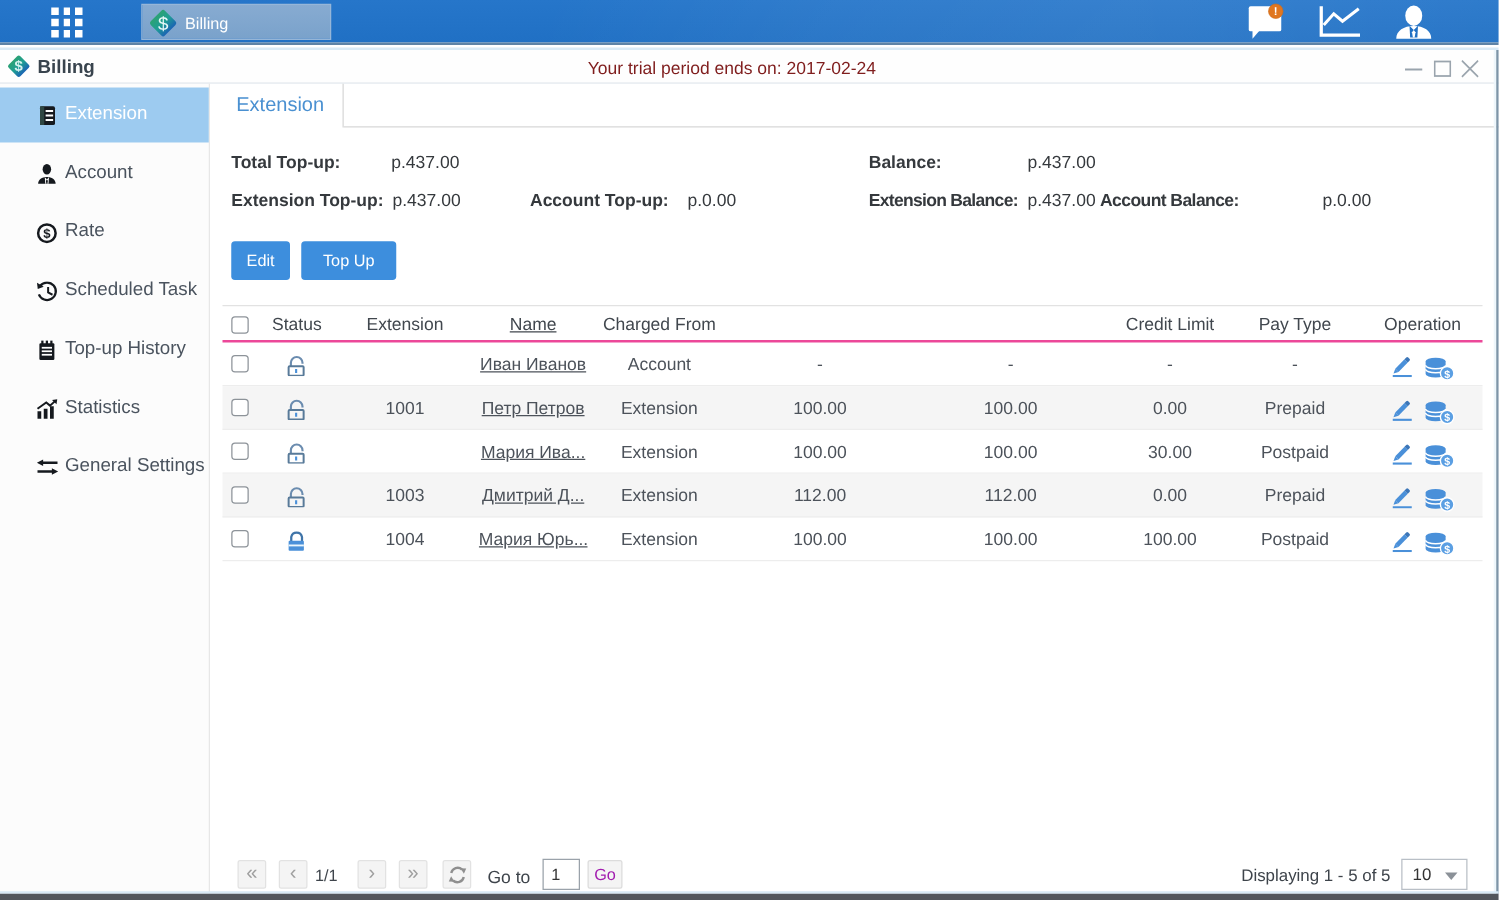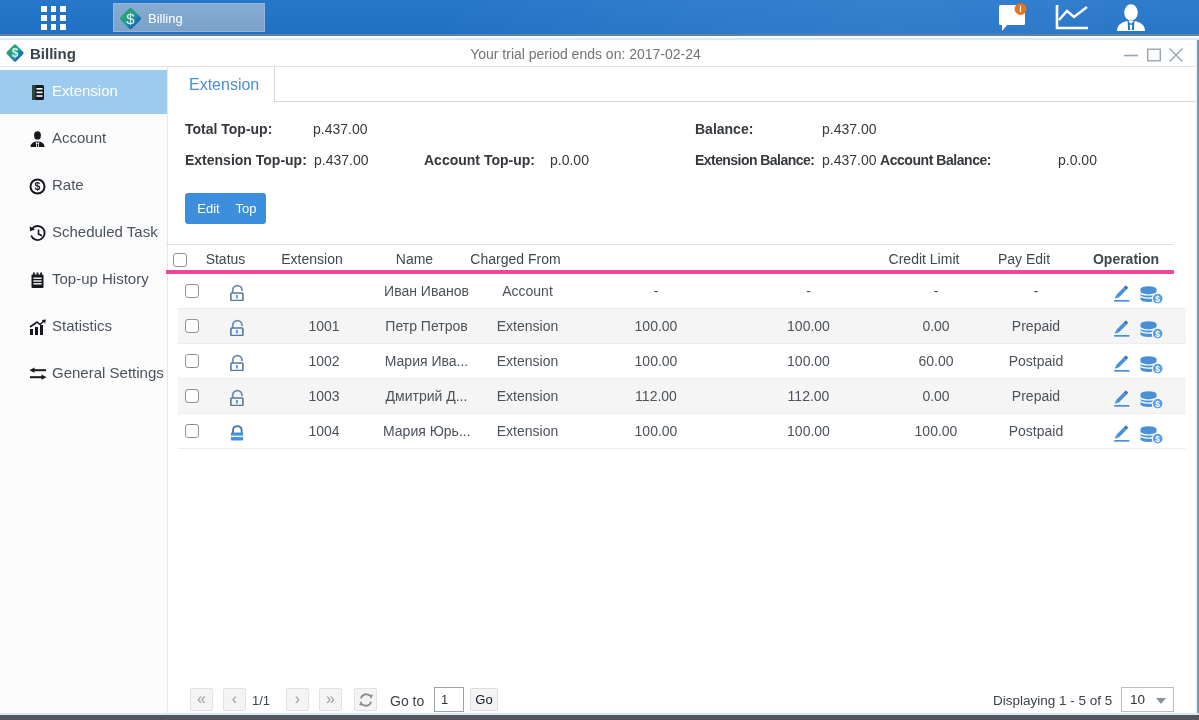--- a/index.html
+++ b/index.html
@@ -18,21 +18,21 @@
 #toptab { left:113px; top:3px; width:152px; height:29px;
   background:linear-gradient(180deg,#87abd1,#7aa2cb); border:1px solid #96b6d8;
   color:#fff; font-size:13px; }
 #toptab span { position:absolute; left:34px; top:7px; }
 .diamond { position:absolute; }
 
 
 #titlebar { left:0; top:40px; width:1199px; height:27px; background:#fefefe;
   border-bottom:1px solid #dde4ea; }
 #tb-title { position:absolute; left:30px; top:5px; font-size:15px; font-weight:bold; color:#39444e; }
-#trial { position:absolute; left:0; width:1171px; top:6px; text-align:center; font-size:14px; color:#737373; }
+#trial { position:absolute; left:0; width:1171px; top:6px; text-align:center; font-size:14px; color:#7f1d1d; }
 .winbtn { position:absolute; color:#8e9aa4; }
 
 
 #sidebar { left:0; top:67px; width:168px; height:648px; background:#fcfcfc; border-right:1px solid #e7e7e7; }
 .mitem { position:absolute; left:0; width:167px; height:44px; font-size:15px; color:#4a535e; }
 .mitem.sel { background:#9dcbf0; color:#fff; width:167px; }
 .mitem .mico { position:absolute; left:29px; top:14px; }
 .mitem .mtxt { position:absolute; left:52px; top:12px; }
 
 
@@ -41,48 +41,48 @@
 #acttab span { position:absolute; left:21px; top:9px; font-size:16px; color:#4a90d1; }
 #tabline { position:absolute; left:107px; top:34px; width:924px; height:0; border-top:1px solid #d8d8d8; }
 
 .lbl { position:absolute; font-size:14px; font-weight:bold; color:#35393d; }
 .val { position:absolute; font-size:14px; color:#35393d; }
 
 .btn { position:absolute; top:193px; height:31px; background:#3d8edd; color:#fff;
   font-size:13px; text-align:center; line-height:31px; border-radius:3px; }
 
 
-#thead { left:166px; top:244px; width:1008px; height:30px; border-top:1px solid #e2e2e2; border-bottom:4px solid #ec4899; font-size:14px; color:#41474e; }
+#thead { left:178px; top:244px; width:1008px; height:30px; border-top:1px solid #e2e2e2; border-bottom:2px solid #ec4899; font-size:14px; color:#41474e; }
 #thead span { position:absolute; top:0; line-height:29px; text-align:center; }
 .trow { left:178px; width:1008px; height:35px; font-size:14px; color:#4c525a; border-bottom:1px solid #ededed; }
 .trow.odd { background:#f5f5f5; }
 .trow span { position:absolute; top:0; line-height:34px; text-align:center; overflow:hidden; white-space:nowrap; }
 .cc1 { left:32px;   width:55px; }
 .cc2 { left:87px;   width:118px; }
-.cc3 { left:205px;  width:87px; }
+.cc3 { left:205px;  width:87px;text-decoration:underline; }
 .cc4 { left:292px;  width:115px; }
 .cc5 { left:407px;  width:142px; }
 .cc6 { left:549px;  width:163px; }
 .cc7 { left:712px;  width:92px; }
 .cc8 { left:804px;  width:108px; }
-.cc9 { left:912px;  width:96px;font-weight:bold; }
+.cc9 { left:912px;  width:96px; }
 .cbx { position:absolute; left:7px; top:10px; width:14px; height:14px; background:#fff;
   border:1px solid #8d9399; border-radius:3px; }
 #thead .cbx { top:8px; }
 .rowico { position:absolute; top:9px; line-height:0; }
 .rowico svg { display:block; }
 
 
 .pgbtn { position:absolute; top:688px; width:23px; height:23px; background:#f4f4f4;
   border:1px solid #e2e2e2; border-radius:2px; color:#9f9f9f; text-align:center;
   font-size:16px; line-height:20px; }
 #pgtext { position:absolute; top:693px; left:252px; font-size:13px; color:#3e444b; }
 #goto { position:absolute; top:693px; left:390px; font-size:14px; color:#3e444b; }
 #gotoinput { position:absolute; top:687px; left:434px; width:30px; height:25px; border:1px solid #9aa2aa; background:#fff; font-size:13px; color:#333; text-align:left; padding-left:6px; line-height:23px; }
-#gobtn { position:absolute; top:688px; left:470px; width:28px; height:23px; background:#f4f4f4; border:1px solid #dcdcdc; border-radius:2px; font-size:13px; color:#0f172a; text-align:center; line-height:21px; }
+#gobtn { position:absolute; top:688px; left:470px; width:28px; height:23px; background:#f4f4f4; border:1px solid #dcdcdc; border-radius:2px; font-size:13px; color:#a21caf; text-align:center; line-height:21px; }
 #displaying { position:absolute; top:693px; left:993px; font-size:13.5px; color:#3e444b; }
 #perpage { position:absolute; top:687px; left:1121px; width:53px; height:25px; border:1px solid #b9bfc6; background:#fff; }
 #perpage b { position:absolute; left:8px; top:4px; font-size:13.5px; color:#333; font-weight:normal; }
 #perpage .tri { position:absolute; right:7px; top:10px; width:0; height:0; border-left:5px solid transparent; border-right:5px solid transparent; border-top:6px solid #8b9198; }
 
 
 #edge-r1 { left:1195px; top:40px; width:2px; height:675px; background:#eef6fb; }
 #edge-r2 { left:1197px; top:40px; width:2px; height:675px; background:#7e95a8; }
 #edge-b1 { left:0; top:713px; width:1199px; height:2px; background:#d8e9f5; }
 #edge-b2 { left:0; top:715px; width:1199px; height:5px; background:#53565c; }
@@ -251,30 +251,30 @@
   <span class="val" style="left:314px;top:152px">p.437.00</span>
   <span class="lbl" style="left:424px;top:152px">Account Top-up:</span>
   <span class="val" style="left:550px;top:152px">p.0.00</span>
   <span class="lbl" style="left:695px;top:152px;letter-spacing:-0.55px">Extension Balance:</span>
   <span class="val" style="left:822px;top:152px">p.437.00</span>
   <span class="lbl" style="left:880px;top:152px;letter-spacing:-0.45px">Account Balance:</span>
   <span class="val" style="left:1058px;top:152px">p.0.00</span>
 </div>
 
 <div class="btn" style="left:185px;width:47px">Edit</div>
-<div class="btn" style="left:226px;width:40px">Top Up</div>
+<div class="btn" style="left:241px;width:76px">Top Up</div>
 
 <div id="thead" class="abs">
   <div class="cbx"></div>
   <span class="cc1">Status</span>
   <span class="cc2">Extension</span>
   <span class="cc3">Name</span>
   <span class="cc4">Charged From</span>
   <span class="cc7">Credit Limit</span>
-  <span class="cc8">Pay Edit</span>
+  <span class="cc8">Pay Type</span>
   <span class="cc9">Operation</span>
 </div>
 <div id="tbody">
     <div class="trow abs" style="top: 274px;">
       <div class="cbx"></div>
       <span class="rowico" style="left:51px;top:9px">
         <svg width="16" height="18" viewBox="0 0 16 18">
           <path d="M3.7 10 V7.2 A4.65 4.65 0 0 1 13 7.2 L13 7.9" stroke="#6b8caf" stroke-width="1.7" fill="none"></path>
           <rect x="1.9" y="10" width="12" height="7.6" rx="0.8" fill="none" stroke="#587a99" stroke-width="1.6"></rect>
           <path d="M7.9 12.1 L7.9 15.4" stroke="#4a90d9" stroke-width="1.7"></path>
@@ -342,26 +342,25 @@
     </div>
     <div class="trow abs" style="top: 344px;">
       <div class="cbx"></div>
       <span class="rowico" style="left:51px;top:9px">
         <svg width="16" height="18" viewBox="0 0 16 18">
           <path d="M3.7 10 V7.2 A4.65 4.65 0 0 1 13 7.2 L13 7.9" stroke="#6b8caf" stroke-width="1.7" fill="none"></path>
           <rect x="1.9" y="10" width="12" height="7.6" rx="0.8" fill="none" stroke="#587a99" stroke-width="1.6"></rect>
           <path d="M7.9 12.1 L7.9 15.4" stroke="#4a90d9" stroke-width="1.7"></path>
         </svg>
       </span>
-      <span class="cc2">1002</span>
       <span class="cc3">Мария Ива...</span>
       <span class="cc4">Extension</span>
       <span class="cc5">100.00</span>
       <span class="cc6">100.00</span>
-      <span class="cc7">60.00</span>
+      <span class="cc7">30.00</span>
       <span class="cc8">Postpaid</span>
       <span class="rowico" style="left:935px;top:10px">
         <svg width="18" height="18" viewBox="0 0 18 18">
           <path d="M3.2 11.0 L10.6 3.4 L13.2 6.0 L5.8 13.6 Z" fill="#4a90d9"></path>
           <path d="M10.6 3.4 L12.0 2.0 A1.1 1.1 0 0 1 13.6 2.0 L14.6 3.0 A1.1 1.1 0 0 1 14.6 4.6 L13.2 6.0 Z" fill="#3c76b8"></path>
           <path d="M3.2 11.0 L5.8 13.6 L1.8 14.8 Z" fill="#4a90d9"></path>
           <rect x="1.2" y="16.0" width="15.2" height="1.7" fill="#4a90d9"></rect>
         </svg>
       </span>
       <span class="rowico" style="left:962px;top:11px">

